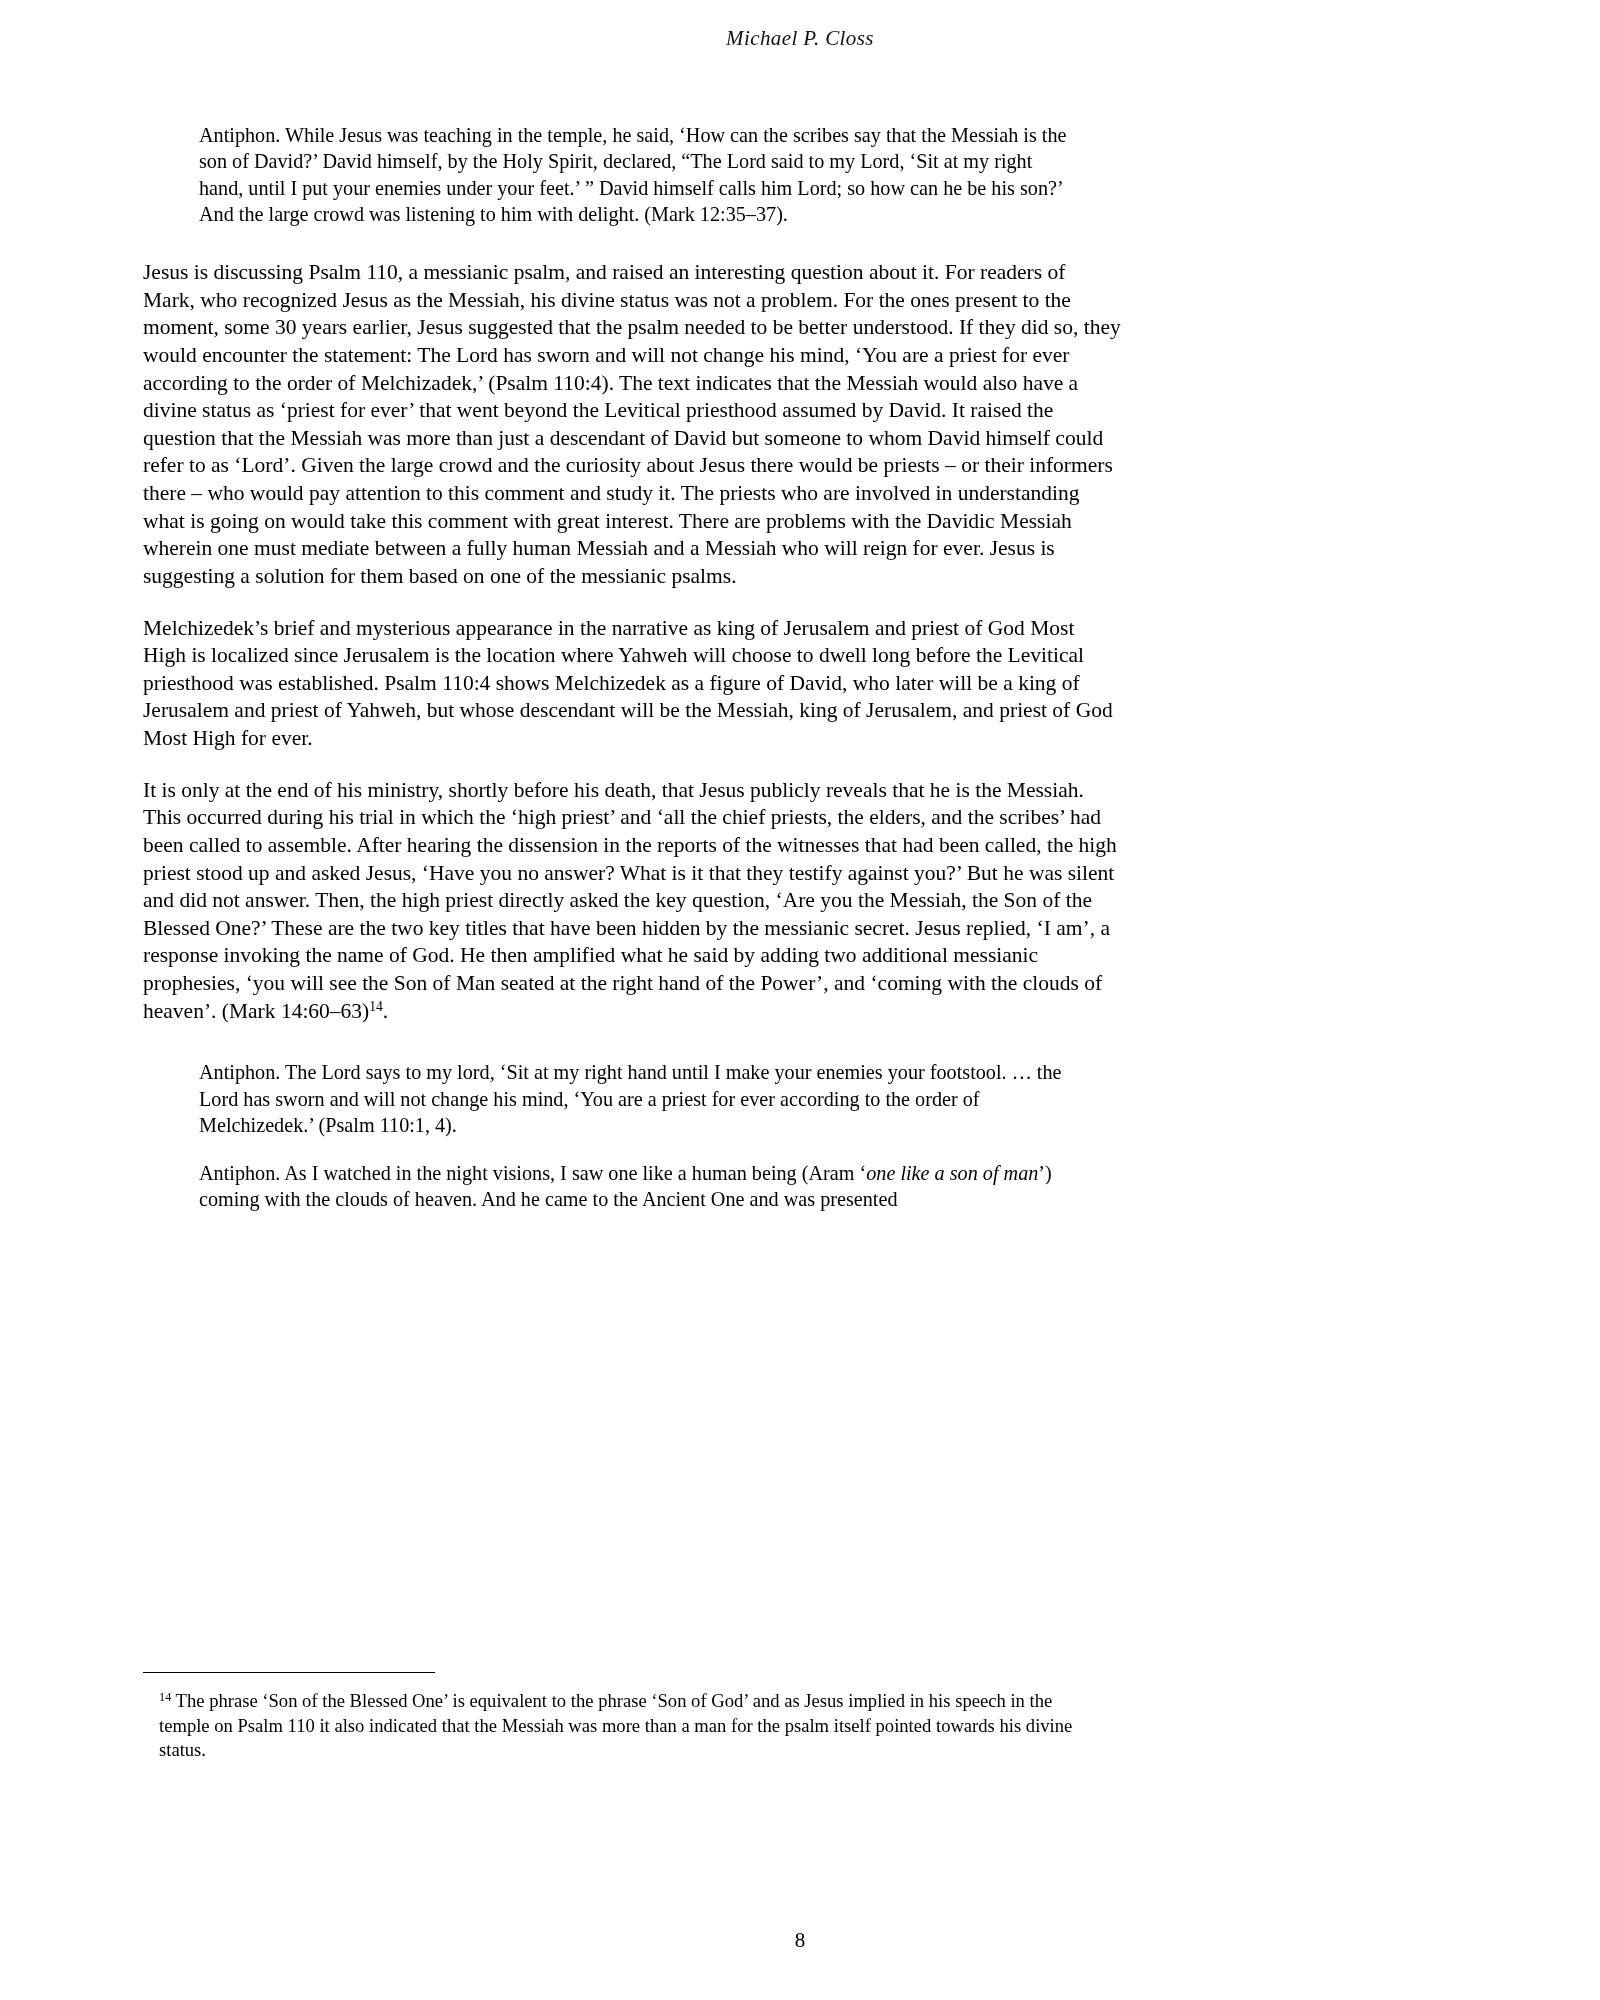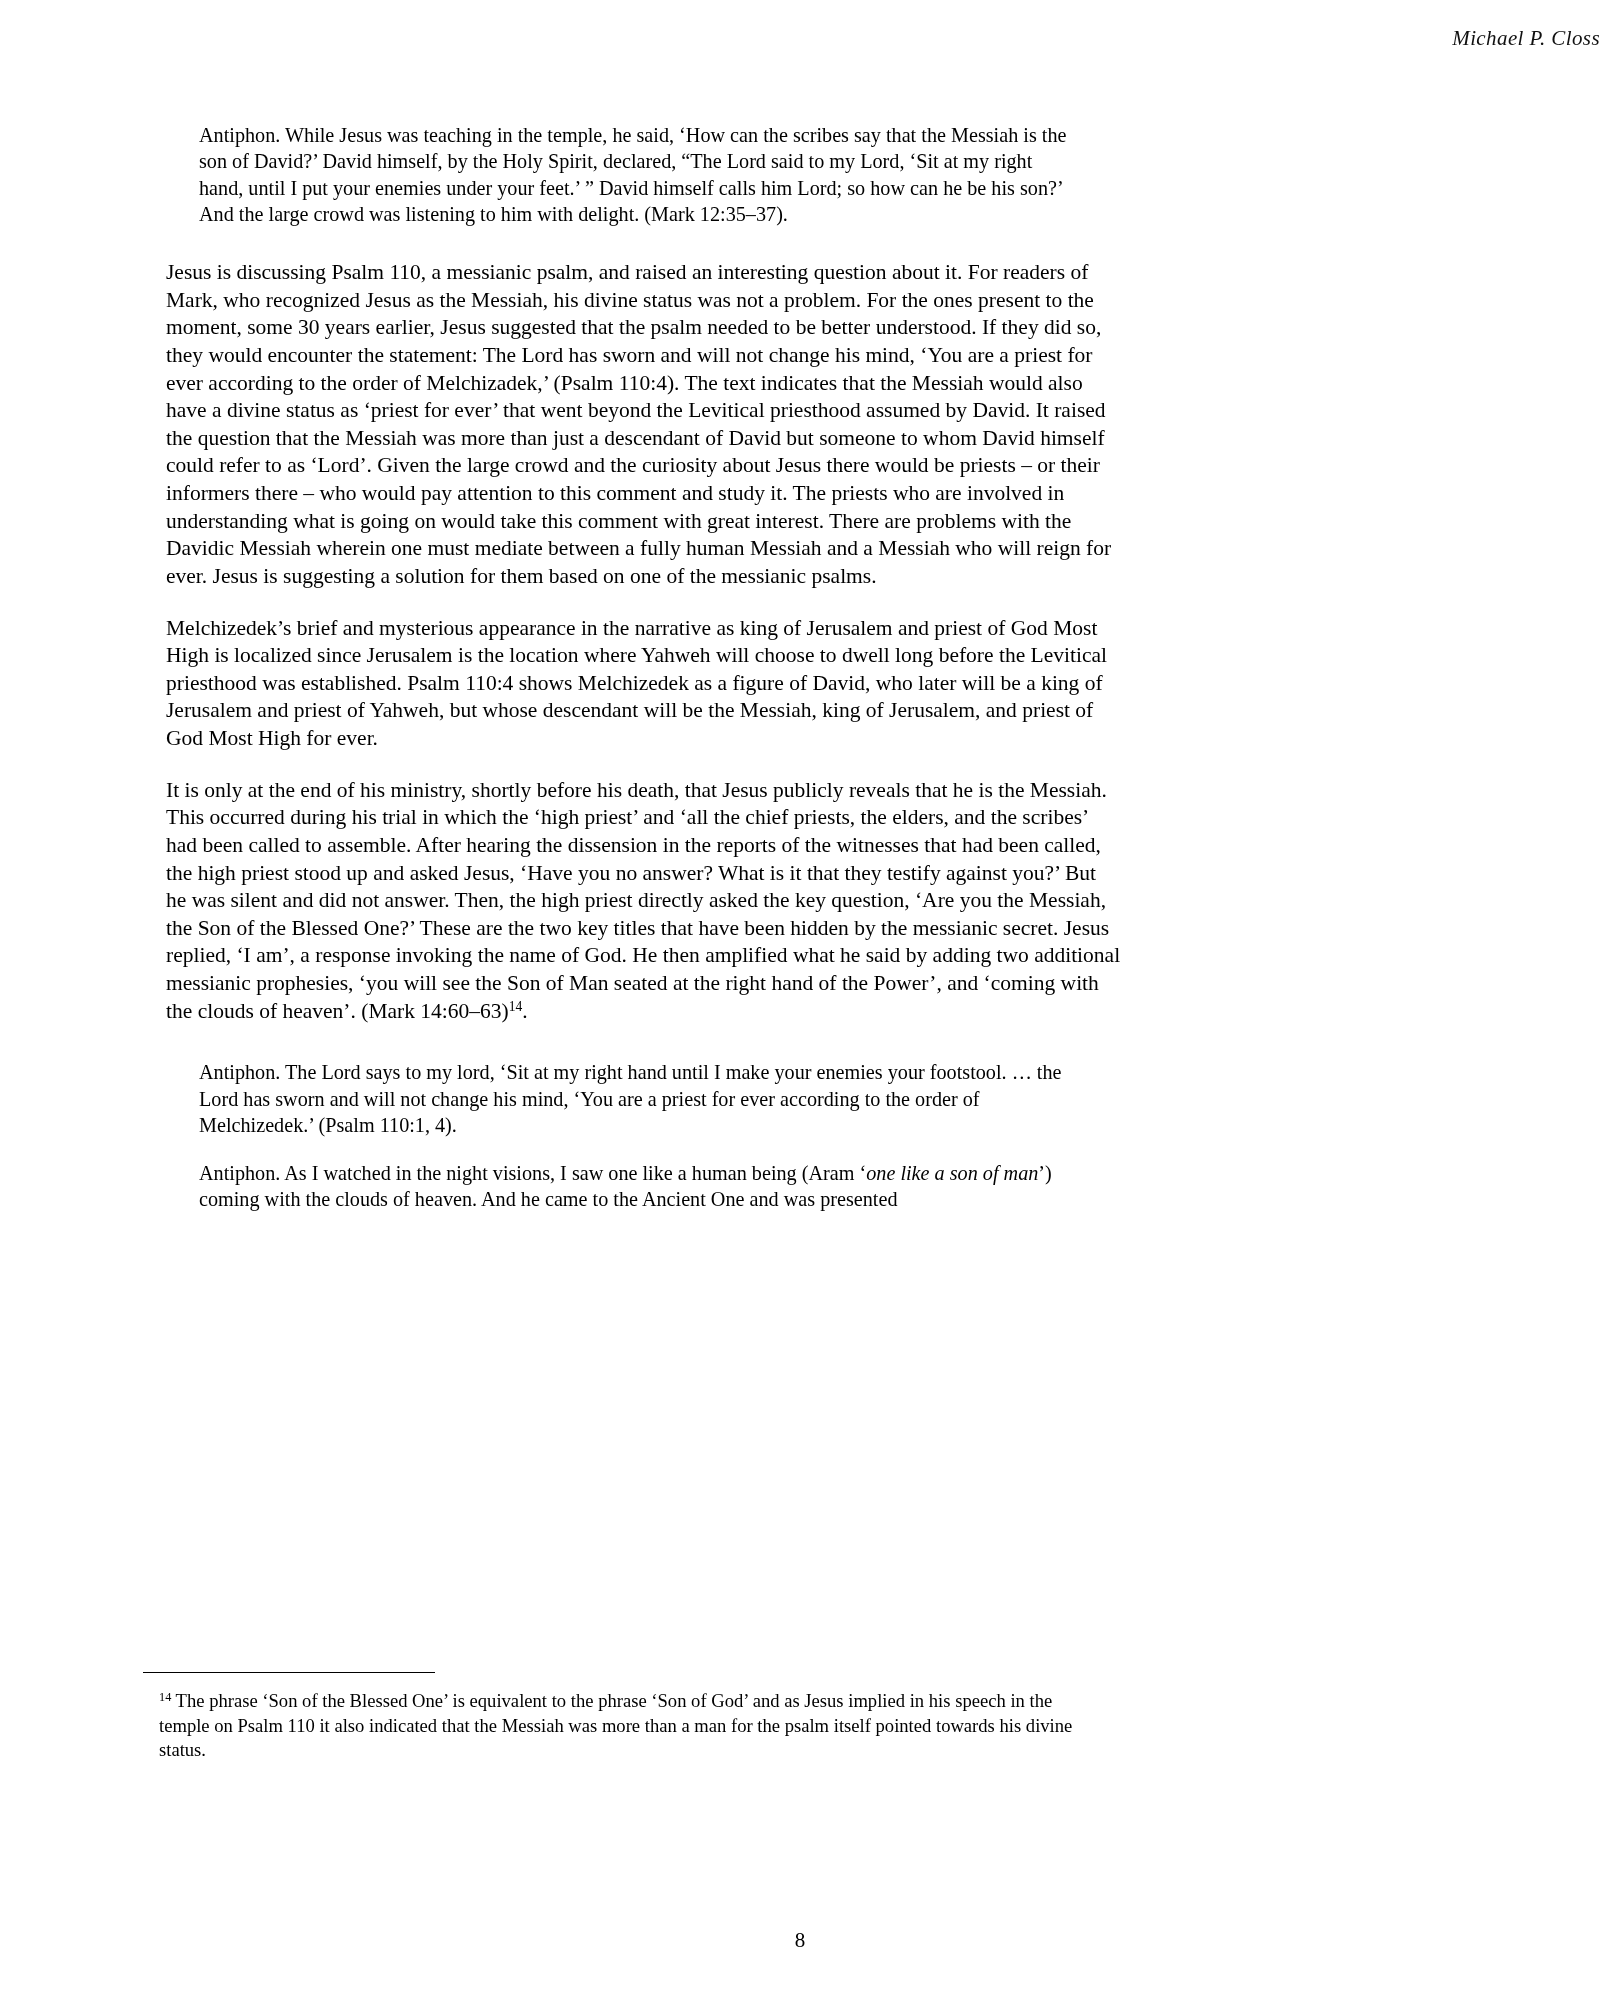--- a/index.html
+++ b/index.html
@@ -24,21 +24,21 @@
     height: 2000px;
     background: #ffffff;
   }
 
   
   .running-head {
     position: absolute;
     left: 0;
     top: 26px;
     width: 1600px;
-    text-align: right;
+    text-align: center;
     font-style: italic;
     font-size: 21px;
     letter-spacing: 0.4px;
     color: #111111;
   }
 
   
   .column {
     position: absolute;
     left: 143px;
@@ -49,21 +49,20 @@
   p {
     margin: 0;
     font-size: 21.5px;
     line-height: 1.285;
     text-align: left;
     color: #000000;
   }
 
   p.body {
     margin-bottom: 24px;
-    margin-left: 23px;
   }
 
   
   p.quote {
     margin-left: 56px;
     width: 880px;
     font-size: 20.2px;
     line-height: 1.3;
     margin-bottom: 22px;
   }

